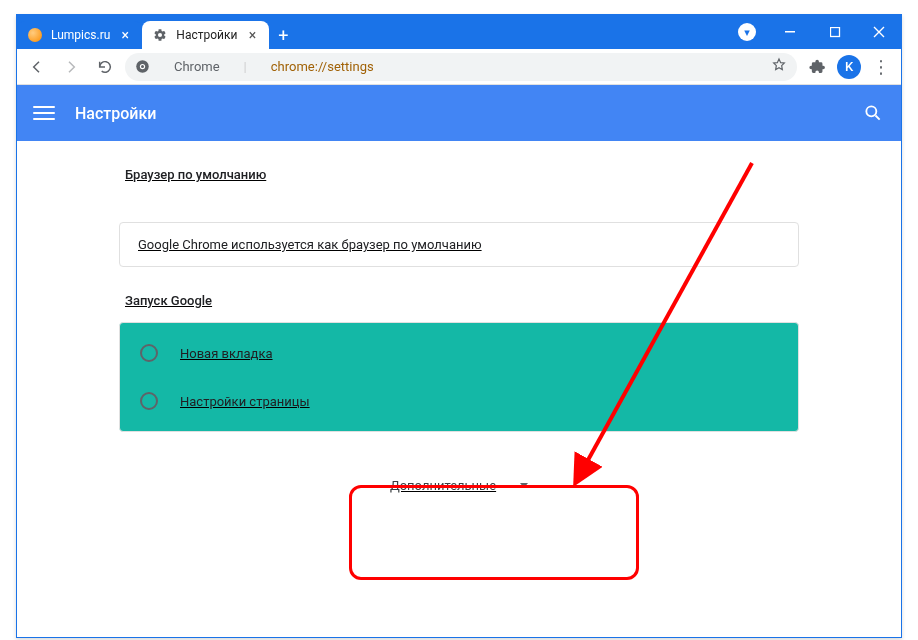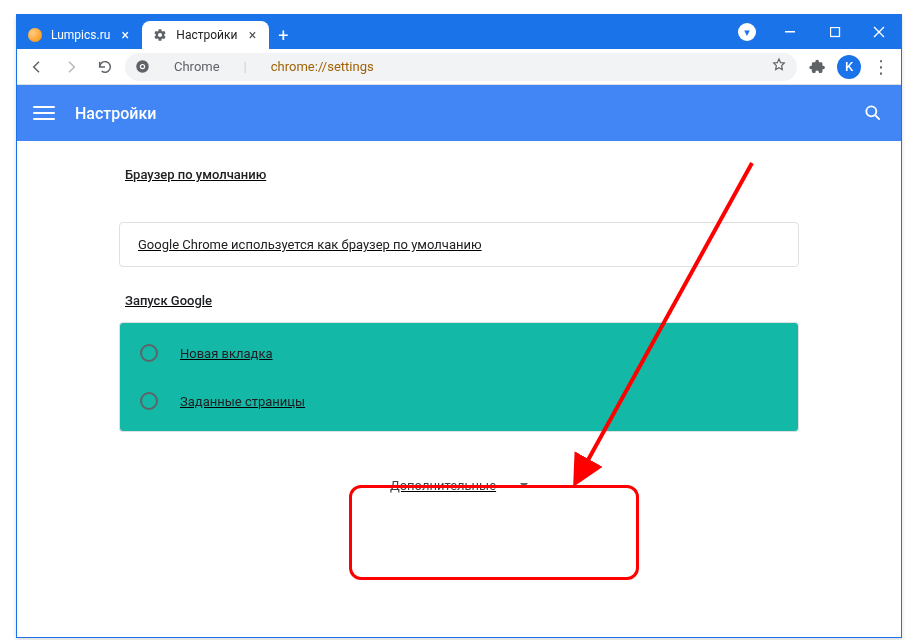--- a/index.html
+++ b/index.html
@@ -350,21 +350,21 @@
         </div>
 
         <div class="section-label">Запуск Google</div>
         <div class="radio-card">
           <div class="radio-row">
             <span class="radio"></span>
             <span>Новая вкладка</span>
           </div>
           <div class="radio-row">
             <span class="radio"></span>
-            <span>Заданные страницы</span>
+            <span>Настройки страницы</span>
           </div>
         </div>
 
         <div class="advanced-row">
           <span>Дополнительные</span>
           <span class="caret-down"></span>
         </div>
 
       </div>
     </div>

